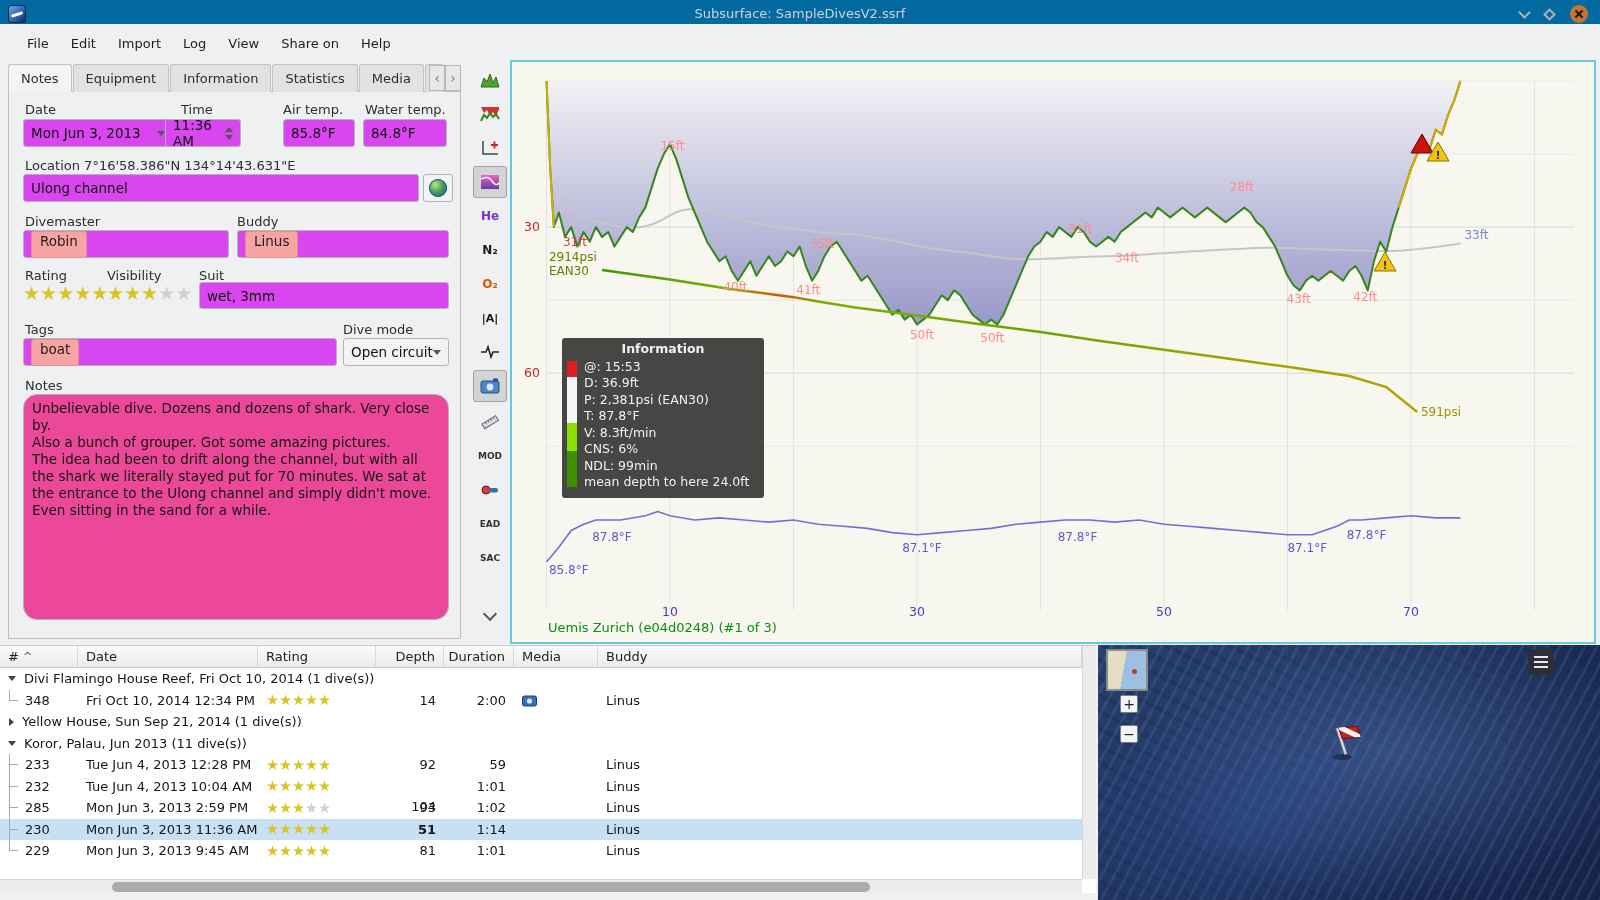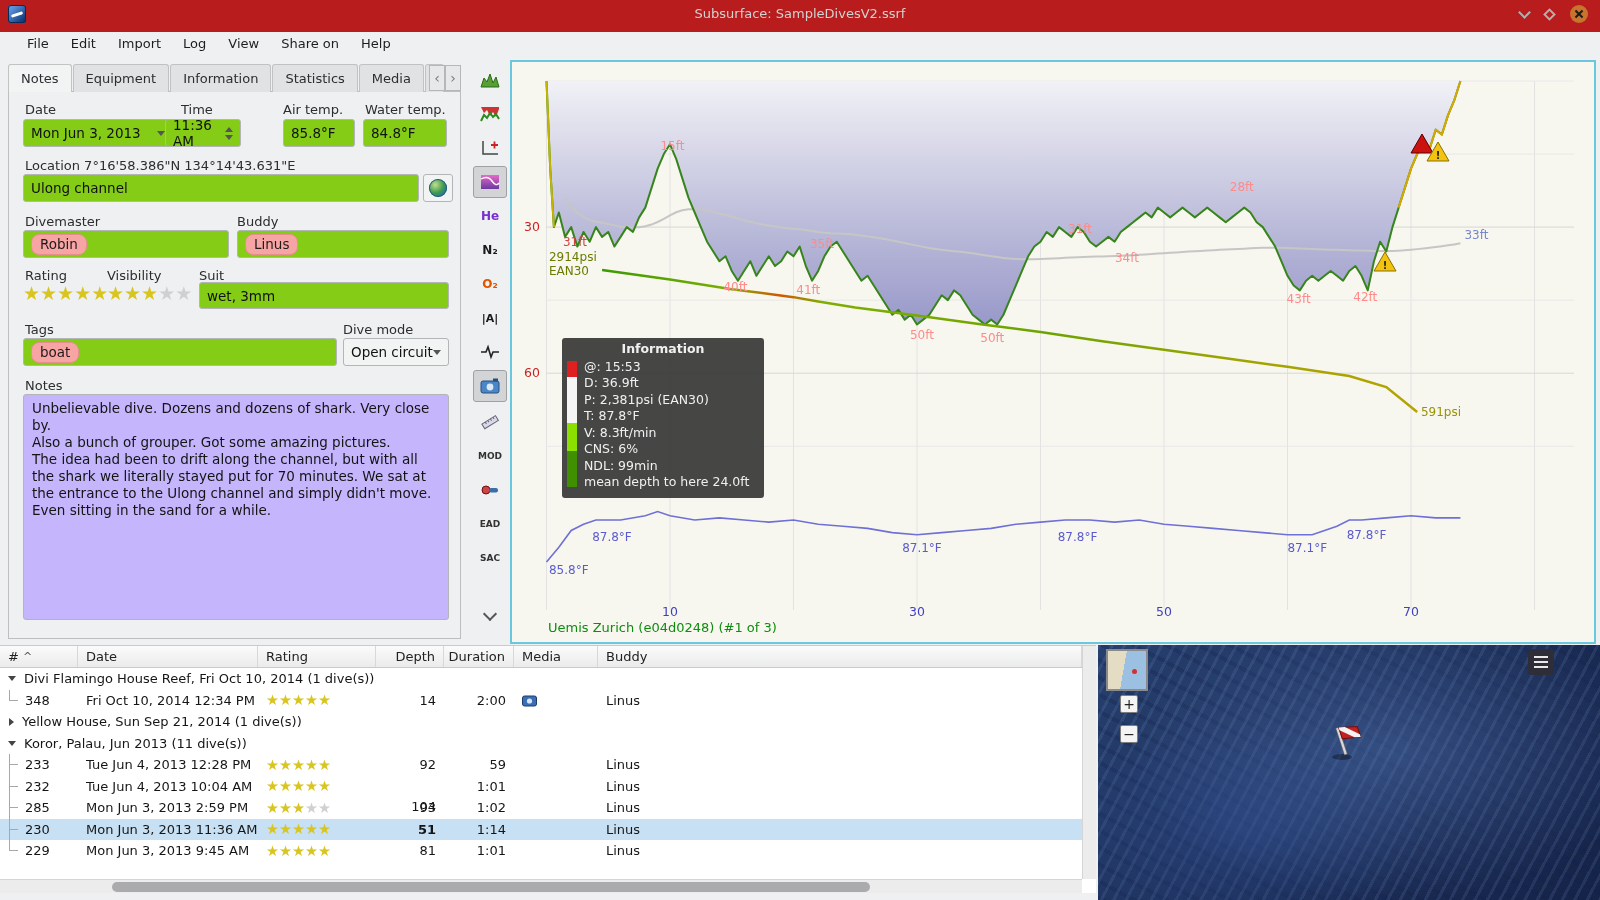--- a/index.html
+++ b/index.html
@@ -1,19 +1,19 @@
 <!DOCTYPE html>
 <html><head>
 <meta charset="utf-8">
 <style>
 *{margin:0;padding:0;box-sizing:border-box}
 body{font-family:"DejaVu Sans","Liberation Sans",sans-serif;background:#555}
 #app{position:relative;width:1600px;height:900px;background:#eff0f1;overflow:hidden;font-size:13px;color:#1c1e20}
 
-.titlebar{position:absolute;left:0;top:0;width:1600px;height:32px;background:#b91c1c}
+.titlebar{position:absolute;left:0;top:0;width:1600px;height:24px;background:#0369a1}
 .title{position:absolute;left:0;right:0;top:6px;text-align:center;color:#d2d2d2;font-size:13px}
 .app-icon{position:absolute;left:8px;top:5px;width:18px;height:18px;border-radius:3px;
   background:linear-gradient(135deg,#5a93dd 20%,#123a7a 85%);box-shadow:inset 0 0 0 1px #0a2a55}
 .app-icon::after{content:"";position:absolute;left:3px;top:8px;width:12px;height:3px;border-radius:2px;background:#fff;transform:rotate(-18deg)}
 .win-controls{position:absolute;right:12px;top:0;height:28px;display:flex;align-items:center;gap:16px}
 .chev-min{width:9px;height:9px;border-right:2px solid #b0b0b0;border-bottom:2px solid #b0b0b0;transform:rotate(45deg);margin-top:-4px}
 .diamond{width:9px;height:9px;border:2px solid #b0b0b0;transform:rotate(45deg)}
 .closebtn{position:relative;width:18px;height:18px;border-radius:50%;background:#c8742c}
 .closebtn::before,.closebtn::after{content:"";position:absolute;left:8px;top:4px;width:2px;height:10px;background:#1c1c1c}
 .closebtn::before{transform:rotate(45deg)}.closebtn::after{transform:rotate(-45deg)}
@@ -23,31 +23,31 @@
 
 .tabbar{position:absolute;left:8px;top:64px;height:28px;display:flex;z-index:3}
 .tab{height:28px;padding:0 12px;display:flex;align-items:center;background:#e0e2e3;border:1px solid #c0c2c3;border-bottom:none;border-radius:3px 3px 0 0;margin-right:1px;color:#2c2e30;white-space:nowrap;overflow:hidden}
 .tab.active{background:#f2f3f3}
 .tab.clip{width:19px;padding:0 4px}
 .tab-arrows{position:absolute;left:429px;top:65px;display:flex;z-index:4}
 .tab-arrow{width:16px;height:26px;border:1px solid #b5b7b8;background:#e7e8e9;display:flex;align-items:center;justify-content:center;color:#7a7c7e;font-size:14px}
 
 .form-frame{position:absolute;left:8px;top:91px;width:453px;height:548px;border:1px solid #bcbebf;background:#eff0f1;z-index:2}
 .flabel{position:absolute;color:#2b2d2f;white-space:nowrap}
-.field{position:absolute;background:#84cc16;border:1px solid #b2b6b9;border-radius:3px;display:flex;align-items:center;padding:0 7px;height:28px;font-size:13.5px;color:#111}
+.field{position:absolute;background:#d946ef;border:1px solid #b2b6b9;border-radius:3px;display:flex;align-items:center;padding:0 7px;height:28px;font-size:13.5px;color:#111}
 .arr-down{width:0;height:0;border-left:4px solid transparent;border-right:4px solid transparent;border-top:5px solid #555;margin-left:auto}
 .spincol{margin-left:auto;display:flex;flex-direction:column;gap:3px;align-items:center}
 .tri-up-s{width:0;height:0;border-left:4px solid transparent;border-right:4px solid transparent;border-bottom:5px solid #555}
 .tri-dn-s{width:0;height:0;border-left:4px solid transparent;border-right:4px solid transparent;border-top:5px solid #555}
-.chip{background:#f6a4a4;border:1px solid #e58e8e;border-radius:8px;padding:1px 8px 2px;color:#201a1a}
+.chip{background:#f6a4a4;border:1px solid #e58e8e;border-radius:3px;padding:1px 8px 8px;color:#201a1a}
 .stars{position:absolute;display:flex;font-size:19px;line-height:19px}
 .star-on{color:#d9c520}.star-off{color:#cfd0d1}
 .globe-btn{position:absolute;background:#f2f3f3;border:1px solid #b2b6b9;border-radius:3px;display:flex;align-items:center;justify-content:center}
 .globe{width:18px;height:18px;border-radius:50%;background:radial-gradient(circle at 35% 32%,#bfe08d,#3f9a4f 48%,#1f6fae 80%);box-shadow:inset 0 0 0 1px #2a5a7a}
-.notes-box{position:absolute;background:#c4b5fd;border:1px solid #b2b6b9;border-radius:3px;padding:5px 8px;font-size:13.5px;line-height:1.26;white-space:pre-wrap;color:#141414}
+.notes-box{position:absolute;background:#ec4899;border:1px solid #b2b6b9;border-radius:14px;padding:5px 8px;font-size:13.5px;line-height:1.26;white-space:pre-wrap;color:#141414}
 
 .ptoolbar{position:absolute;left:471px;top:60px;width:38px;height:580px}
 .tool{position:absolute;left:2px;width:34px;height:32px;display:flex;align-items:center;justify-content:center;border-radius:3px}
 .tool.pressed{background:#d2d4d5;border:1px solid #9fa2a4}
 .tool .txt{font-weight:bold}
 .chev-down{width:10px;height:10px;border-right:2px solid #555;border-bottom:2px solid #555;transform:rotate(45deg);margin-top:-5px}
 
 .profile-panel{position:absolute;left:510px;top:60px;width:1086px;height:584px;background:#f7f7ef;border:2px solid #69c8de}
 .infobox{position:absolute;left:50px;top:276px;width:202px;background:rgba(56,56,56,0.93);color:#f0f0f0;border-radius:3px;padding:3px 6px 7px 22px;font-size:12.5px;line-height:16.5px;z-index:5}
 .ib-title{text-align:center;font-weight:bold;margin-left:-16px;margin-bottom:1px}

